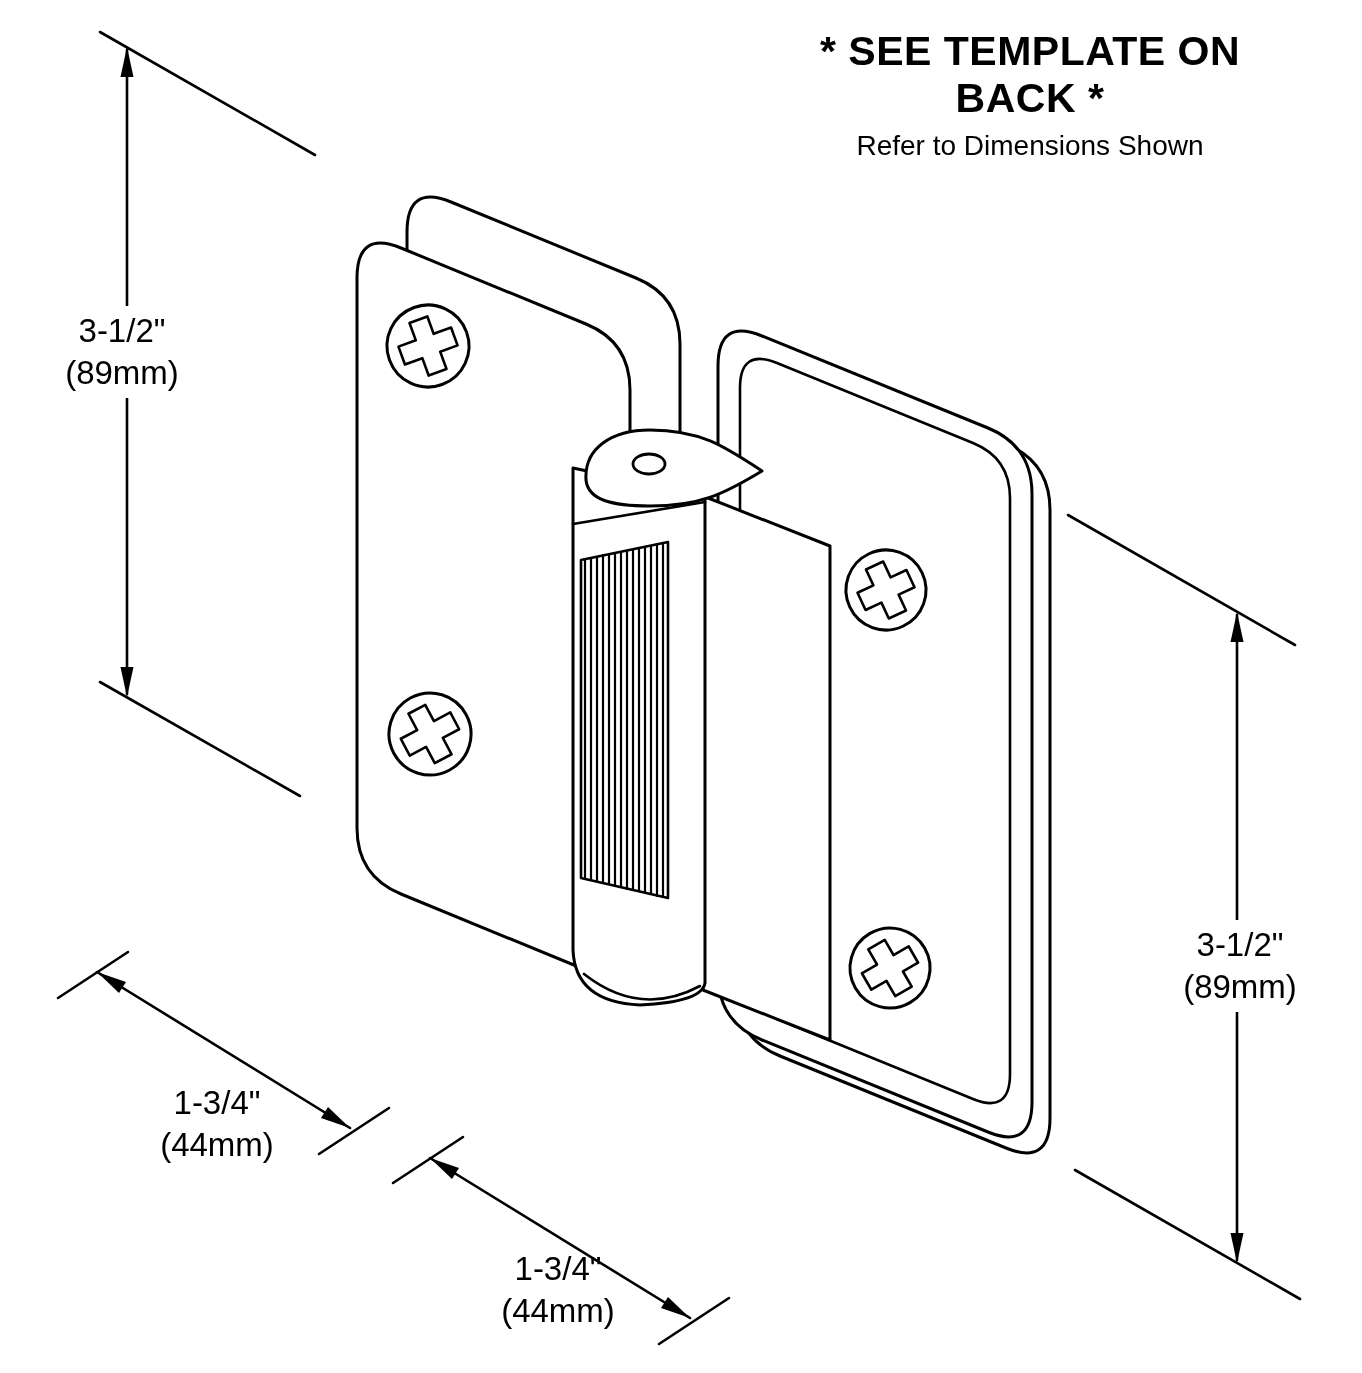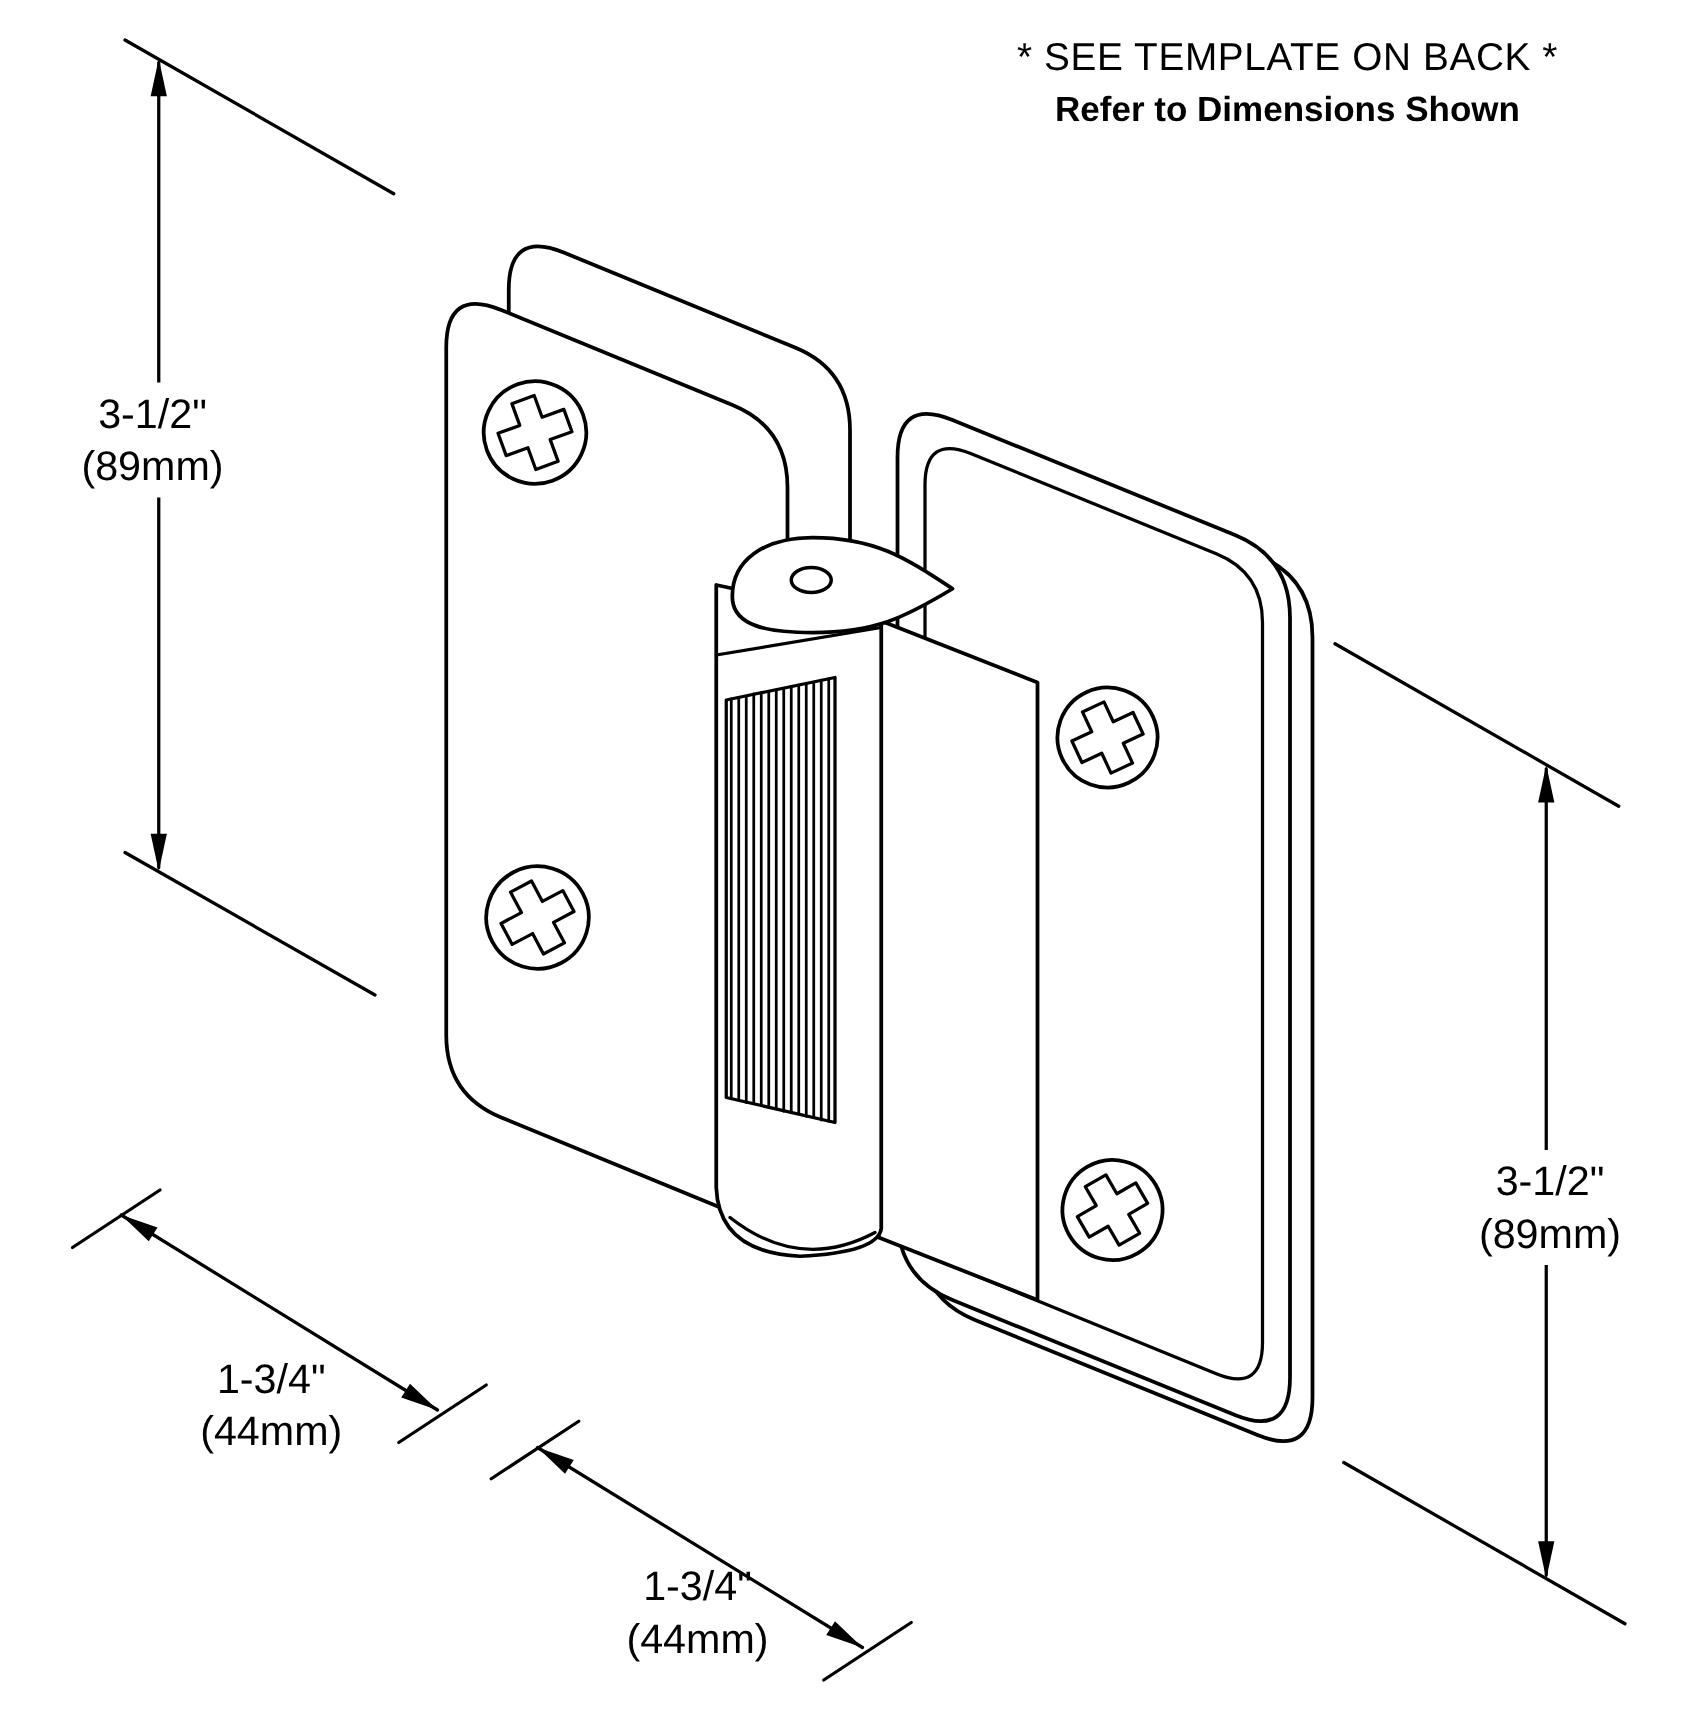--- a/index.html
+++ b/index.html
@@ -9,22 +9,22 @@
     background:#ffffff;
     font-family:"Liberation Sans", sans-serif;
     color:#000;
     overflow:hidden;
   }
   .canvas svg { position:absolute; left:0; top:0; }
   .note {
     position:absolute; left:770px; top:28px; width:520px;
     text-align:center;
   }
-  .note-title { font-size:31px; font-weight:normal; letter-spacing:0.5px; }
-  .note-sub   { font-size:28px; margin-top:8px;font-weight:bold; }
+  .note-title { font-size:41px; font-weight:bold; letter-spacing:0.5px; }
+  .note-sub   { font-size:28px; margin-top:8px; }
   .dim-label {
     position:absolute; text-align:center;
     font-size:33px; line-height:1.28;
   }
   .dim-label.bg { background:#ffffff; padding:4px 0; }
 </style>
 </head>
 <body>
 
 <div class="canvas">

